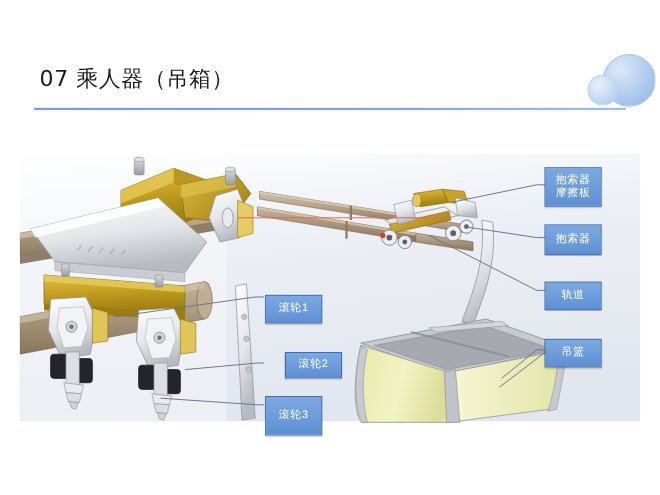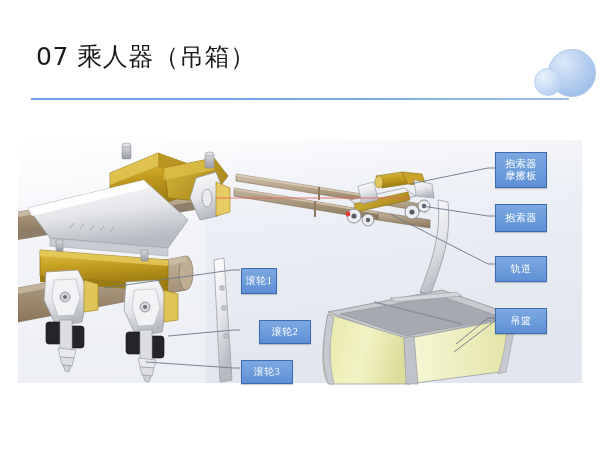--- a/index.html
+++ b/index.html
@@ -20,22 +20,22 @@
     border:1px solid #a9c6ea;
   }
   .deco .small{
     width:26px;height:26px;right:38px;top:28px;
     background:radial-gradient(circle at 35% 30%, #e8f1fc 0%, #c6daf4 55%, #a6c4e9 100%);
     border:1px solid #bcd4ef;
   }
 
   
   .title{
-    position:absolute;left:36px;top:40px;
-    font-size:25px;color:#1a1a1a;letter-spacing:.5px;
+    position:absolute;left:36px;top:58px;
+    font-size:20px;color:#1a1a1a;letter-spacing:.5px;
     font-family:"DejaVu Sans","Liberation Sans",sans-serif;
     white-space:nowrap;
   }
   .divider{
     position:absolute;left:31px;top:98px;width:538px;height:2px;
     background:linear-gradient(to right,#6f9fe0 0%,#7aa8e4 60%,#9dc0ee 100%);
   }
 
   
   .desc{
@@ -50,21 +50,21 @@
   .stage svg{display:block;width:100%;height:100%;}
 
   
   .lbl{
     position:absolute;
     background:linear-gradient(to bottom,#7ba8e0 0%,#6e9ddb 50%,#5d8fd4 100%);
     border:1px solid #3f6cb0;
     color:#ffffff;font-size:10px;line-height:1.15;
     text-align:center;
     display:flex;align-items:center;justify-content:center;
-    font-family:Liberation Serif, serif;
+    font-family:Liberation Sans, sans-serif;
     box-shadow:0 1px 1px rgba(0,0,0,.18);
     letter-spacing:.5px;
     box-sizing:border-box;
   }
   .lbl span{display:block;}
   .lbl.two{line-height:1.25;}
 </style>
 </head>
 <body>
 
@@ -312,27 +312,27 @@
       <path d="M438,206 L478,174" opacity="0"></path>
       <path d="M440,202 L478,173" opacity="0"></path>
       <path d="M432,208 L478,175" opacity="0"></path>
       <path d="M436,200 L478,175" opacity="0"></path>
       <path d="M442,200 L478,176" opacity="0"></path>
       <path d="M436,212 L478,180"></path>
     </g>
   </svg>
   </div>
 
-  <div class="lbl" style="left:241px;top:268px;width:36px;height:26px;">
+  <div class="lbl" style="left:241px;top:268px;width:52px;height:26px;">
     <span>滚轮1</span>
   </div>
   <div class="lbl" style="left:241px;top:320px;width:52px;height:24px;margin-left:18px;">
     <span>滚轮2</span>
   </div>
-  <div class="lbl" style="left:241px;top:360px;width:52px;height:24px;">
+  <div class="lbl" style="left:241px;top:360px;width:52px;height:36px;">
     <span>滚轮3</span>
   </div>
 
   <div class="lbl two" style="left:495px;top:152px;width:52px;height:36px;flex-direction:column;">
     <span>抱索器</span>
     <span>摩擦板</span>
   </div>
   <div class="lbl" style="left:495px;top:204px;width:52px;height:28px;">
     <span>抱索器</span>
   </div>

